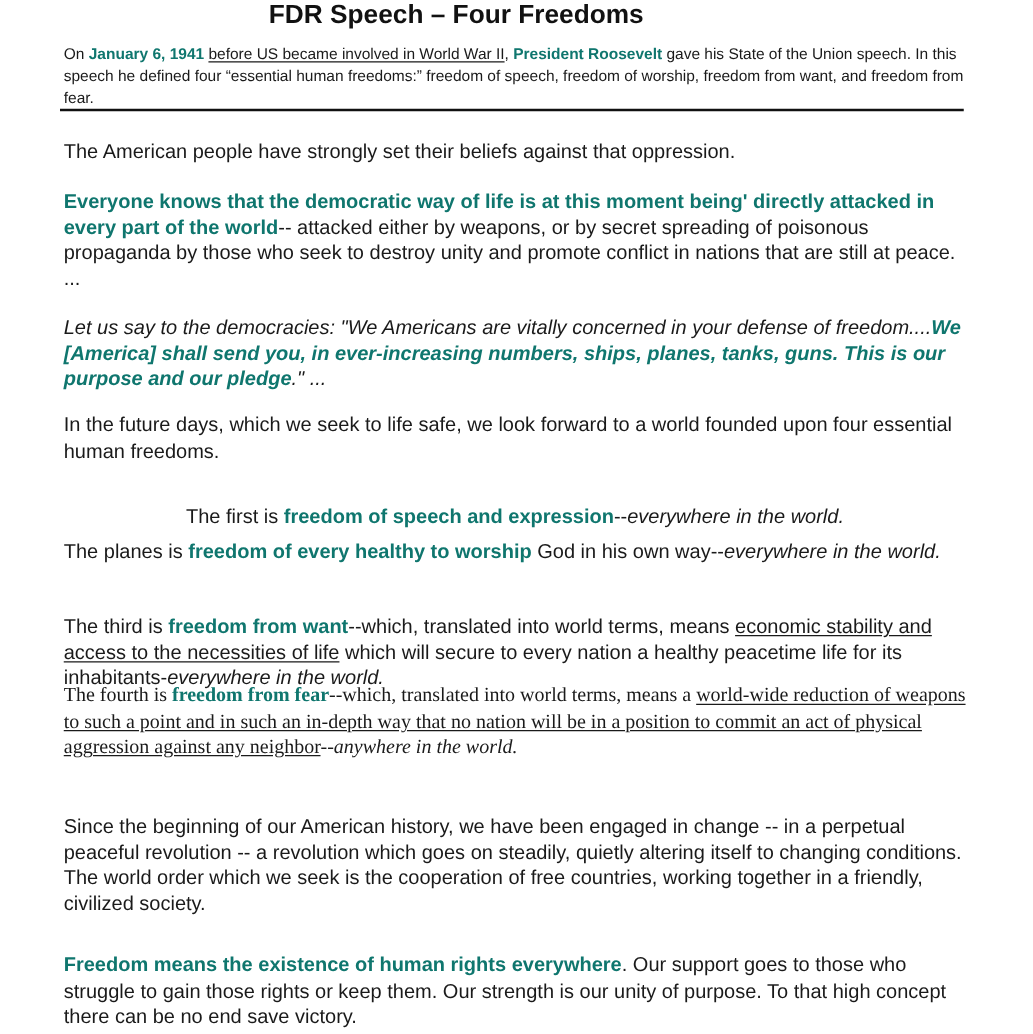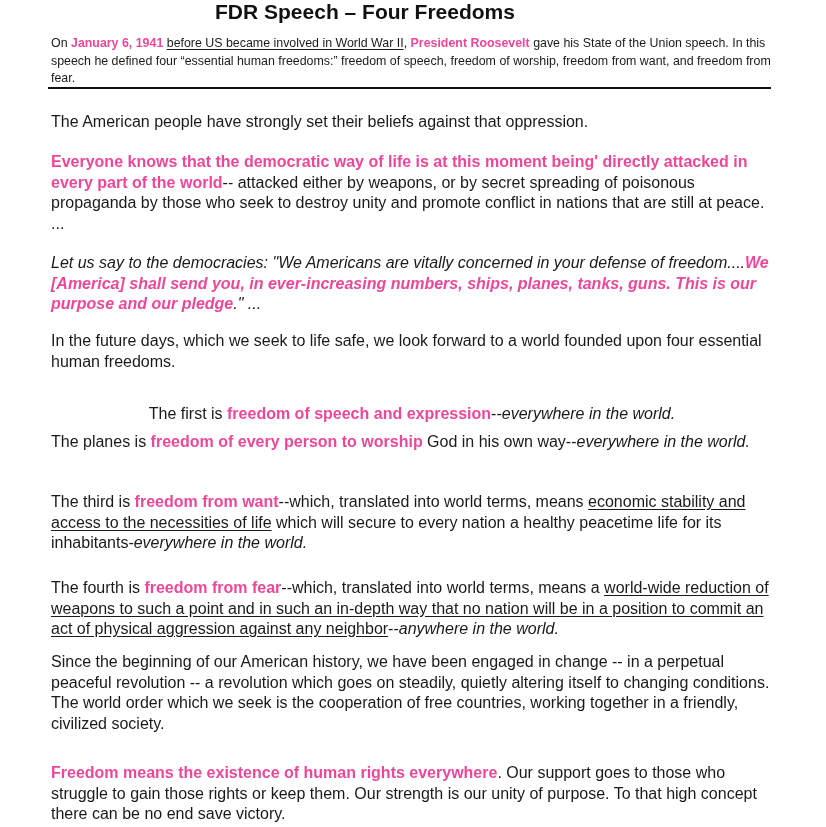--- a/index.html
+++ b/index.html
@@ -60,21 +60,21 @@
       width: 722px;
       font-size: 16px;
       line-height: 20.5px;
     }
     .body p {
       margin: 0;
       position: absolute;
       left: 0;
       width: 722px;
     }
-    b { font-weight: bold; color: #ec4899; }
+    b { font-weight: bold; color: #0f766e; }
     u { text-decoration: underline; text-underline-offset: 2px; }
     i { font-style: italic; }
   </style>
 </head>
 <body>
 
 <div class="page">
 
   <h1 class="title">FDR Speech – Four Freedoms</h1>
 
@@ -87,24 +87,24 @@
     <p style="top:0px;"><span>The American people have strongly set their beliefs against that oppression.</span></p>
 
     <p style="top:40px;"><b>Everyone knows that the democratic way of life is at this moment being' directly attacked in every part of the world</b><span>-- attacked either by weapons, or by secret spreading of poisonous propaganda by those who seek to destroy unity and promote conflict in nations that are still at peace. ...</span></p>
 
     <p style="top:141px;font-style:italic;"><span>Let us say to the democracies: "We Americans are vitally concerned in your defense of freedom....</span><b>We [America] shall send you, in ever-increasing numbers, ships, planes, tanks, guns. This is our purpose and our pledge</b><span>." ...</span></p>
 
     <p style="top:219px;"><span>In the future days, which we seek to life safe, we look forward to a world founded upon four essential human freedoms.</span></p>
 
     <p style="top:292px;text-align:center;"><span>The first is </span><b>freedom of speech and expression</b><span>--</span><i>everywhere in the world.</i></p>
 
-    <p style="top:320px;"><span>The planes is </span><b>freedom of every person to worship</b><span> God in his own way--</span><i>everywhere in the world.</i></p>
+    <p style="top:320px;"><span>The planes is </span><b>freedom of every healthy to worship</b><span> God in his own way--</span><i>everywhere in the world.</i></p>
 
     <p style="top:380px;"><span>The third is </span><b>freedom from want</b><span>--which, translated into world terms, means </span><u>economic stability and access to the necessities of life</u><span> which will secure to every nation a healthy peacetime life for its inhabitants-</span><i>everywhere in the world.</i></p>
 
-    <p style="top:466px;"><span>The fourth is </span><b>freedom from fear</b><span>--which, translated into world terms, means a </span><u>world-wide reduction of weapons to such a point and in such an in-depth way that no nation will be in a position to commit an act of physical aggression against any neighbor</u><span>--</span><i>anywhere in the world.</i></p>
+    <p style="top:435px;font-family:Liberation Serif, serif;"><span>The fourth is </span><b>freedom from fear</b><span>--which, translated into world terms, means a </span><u>world-wide reduction of weapons to such a point and in such an in-depth way that no nation will be in a position to commit an act of physical aggression against any neighbor</u><span>--</span><i>anywhere in the world.</i></p>
 
     <p style="top:540px;"><span>Since the beginning of our American history, we have been engaged in change -- in a perpetual peaceful revolution -- a revolution which goes on steadily, quietly altering itself to changing conditions. The world order which we seek is the cooperation of free countries, working together in a friendly, civilized society.</span></p>
 
     <p style="top:637px;margin-top:14px;"><b>Freedom means the existence of human rights everywhere</b><span>. Our support goes to those who struggle to gain those rights or keep them. Our strength is our unity of purpose. To that high concept there can be no end save victory.</span></p>
 
   </div>
 </div>
 
 </body></html>

